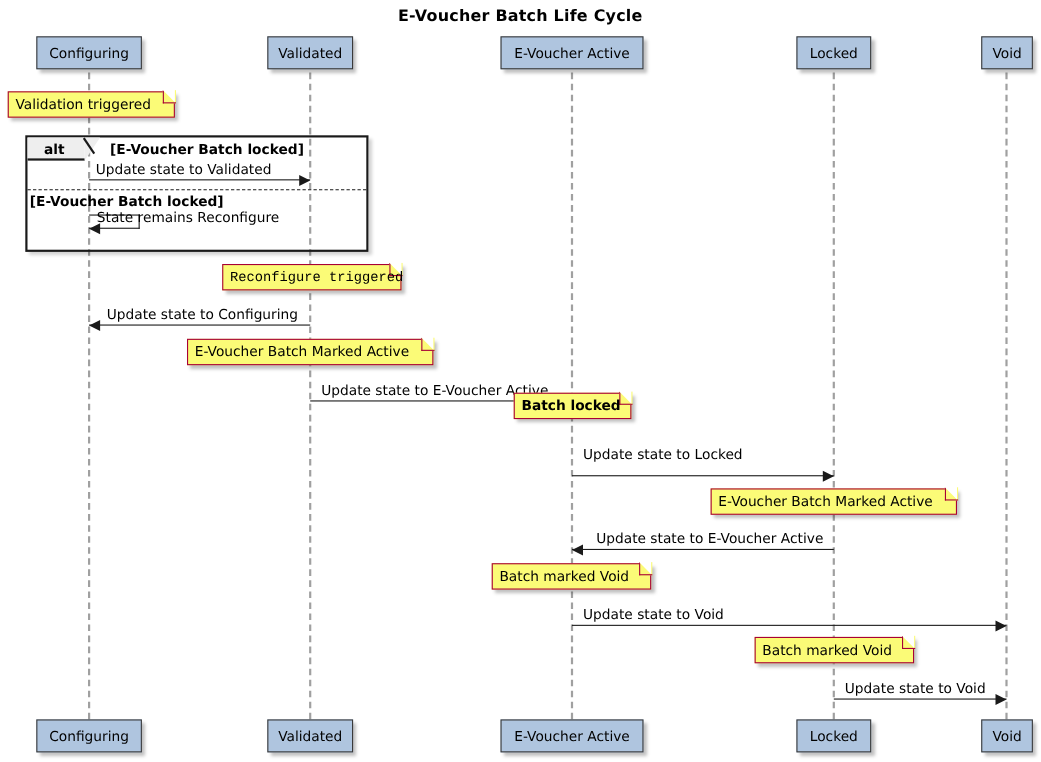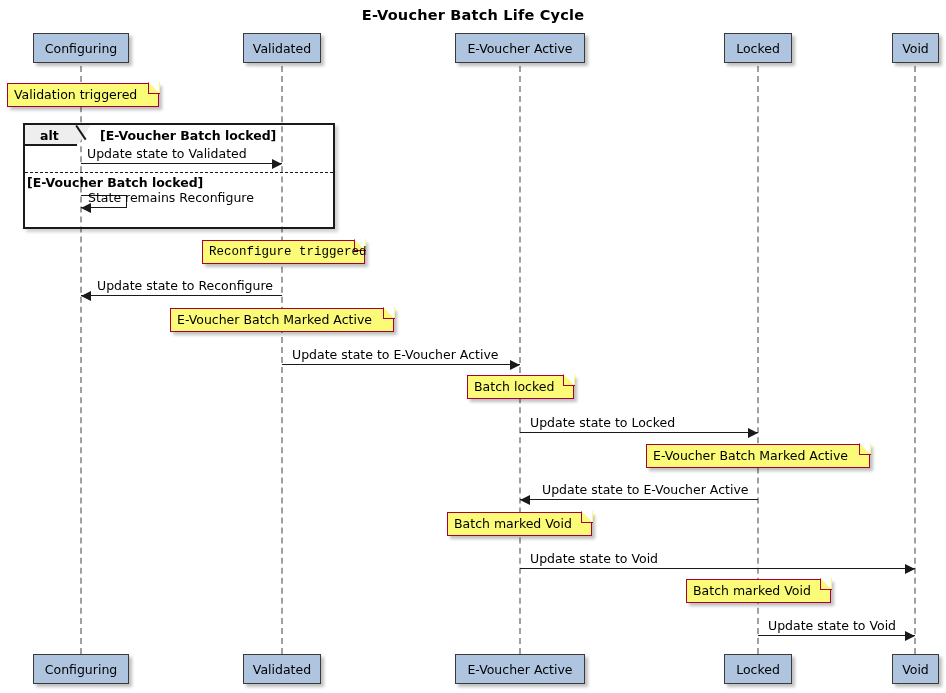--- a/index.html
+++ b/index.html
@@ -116,40 +116,40 @@
     <div class="frame-divider" style="left: 25px; top: 172px; width: 308px;"></div>
     <div class="frame-cond" style="left: 27px; top: 175px;">[E-Voucher Batch locked]</div>
     <div class="msg-line" style="left: 81px; top: 163px; width: 201px;"></div>
     <div class="arrow-r" style="left: 272px; top: 158.5px;"></div>
     <div class="msg-label" style="left: 87px; top: 146px;">Update state to Validated</div>
     <div class="self-msg" style="left: 81px; top: 195px; width: 46px; height: 13px;"></div>
     <div class="arrow-l" style="left: 81px; top: 203px;"></div>
     <div class="msg-label" style="left: 88px; top: 190px;">State remains Reconfigure</div>
     <div class="msg-line" style="left: 81px; top: 295px; width: 201px;"></div>
     <div class="arrow-l" style="left: 81px; top: 290.5px;"></div>
-    <div class="msg-label" style="left: 97px; top: 278px;">Update state to Reconfigure</div>
+    <div class="msg-label" style="left: 97px; top: 278px;">Update state to Configuring</div>
     <div class="msg-line" style="left: 282px; top: 364px; width: 238px;"></div>
     <div class="arrow-r" style="left: 510px; top: 359.5px;"></div>
     <div class="msg-label" style="left: 292px; top: 347px;">Update state to E-Voucher Active</div>
     <div class="msg-line" style="left: 520px; top: 432px; width: 238px;"></div>
     <div class="arrow-r" style="left: 748px; top: 427.5px;"></div>
-    <div class="msg-label" style="left: 530px; top: 415px; text-align: right;">Update state to Locked</div>
+    <div class="msg-label" style="left: 530px; top: 405px; text-align: right;">Update state to Locked</div>
     <div class="msg-line" style="left: 520px; top: 499px; width: 238px;"></div>
     <div class="arrow-l" style="left: 520px; top: 494.5px;"></div>
     <div class="msg-label" style="left: 542px; top: 482px;">Update state to E-Voucher Active</div>
     <div class="msg-line" style="left: 520px; top: 568px; width: 395px;"></div>
     <div class="arrow-r" style="left: 905px; top: 563.5px;"></div>
     <div class="msg-label" style="left: 530px; top: 551px;">Update state to Void</div>
     <div class="msg-line" style="left: 758px; top: 635px; width: 157px;"></div>
     <div class="arrow-r" style="left: 905px; top: 630.5px;"></div>
     <div class="msg-label" style="left: 768px; top: 618px;">Update state to Void</div>
     <div class="note" style="left: 7px; top: 83px; width: 152px;"><span class="note-text">Validation triggered</span><span class="fold"></span></div>
     <div class="note" style="left: 202px; top: 240px; width: 163px; font-family: Liberation Mono, monospace;"><span class="note-text">Reconfigure triggered</span><span class="fold"></span></div>
     <div class="note" style="left: 170px; top: 308px; width: 224px;"><span class="note-text">E-Voucher Batch Marked Active</span><span class="fold"></span></div>
-    <div class="note" style="left: 467px; top: 375px; width: 107px;"><span class="note-text">Batch locked</span><span class="fold"></span></div>
+    <div class="note" style="left: 467px; top: 357px; width: 107px; font-weight: bold;"><span class="note-text">Batch locked</span><span class="fold"></span></div>
     <div class="note" style="left: 646px; top: 444px; width: 224px;"><span class="note-text">E-Voucher Batch Marked Active</span><span class="fold"></span></div>
     <div class="note" style="left: 447px; top: 512px; width: 145px;"><span class="note-text">Batch marked Void</span><span class="fold"></span></div>
     <div class="note" style="left: 686px; top: 579px; width: 145px;"><span class="note-text">Batch marked Void</span><span class="fold"></span></div>
     <div class="participant" style="left: 33px; top: 33px; width: 96px;">
       <span>Configuring</span>
     </div>
     <div class="participant" style="left: 33px; top: 654px; width: 96px;">
       <span>Configuring</span>
     </div>
     <div class="participant" style="left: 243px; top: 33px; width: 78px;">

